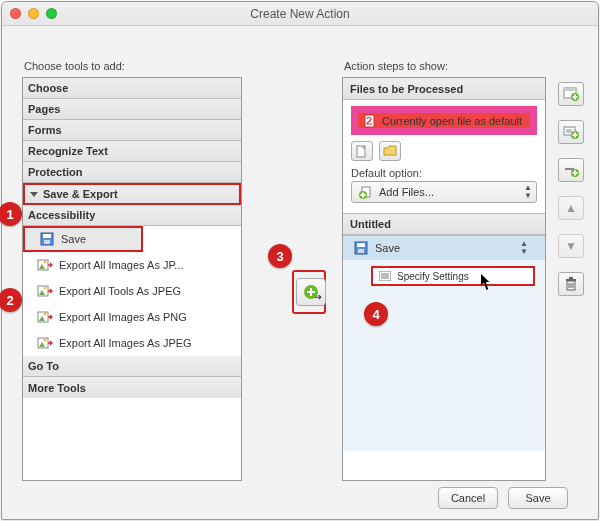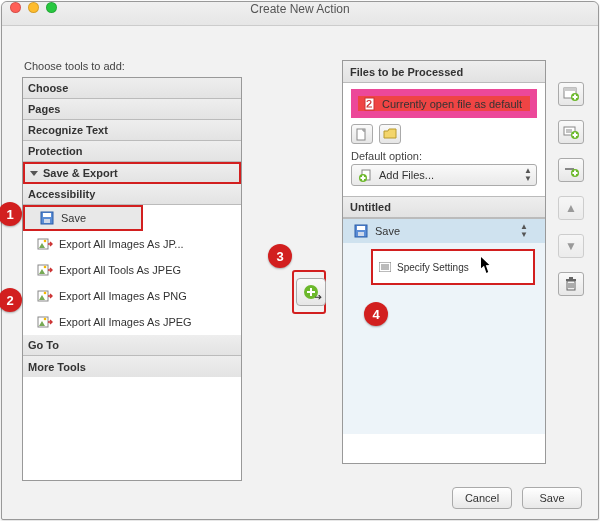--- a/index.html
+++ b/index.html
@@ -21,20 +21,21 @@
     position: relative;
     margin: 1px;
     border-radius: 6px 6px 2px 2px;
     box-shadow: 0 1px 3px rgba(0,0,0,0.15);
   }
   .titlebar {
     height: 24px;
     background: linear-gradient(#f0f0f0, #e6e6e6);
     border-bottom: 1px solid #ccc;
     display: flex;
+    align-items: center;
     position: relative;
     border-radius: 6px 6px 0 0;
   }
   .traffic { display: flex; gap: 7px; padding-left: 8px; }
   .dot { width: 11px; height: 11px; border-radius: 50%; border: 0.5px solid rgba(0,0,0,0.15); }
   .red { background: #ff5f57; }
   .yel { background: #febc2e; }
   .grn { background: #28c840; }
   .title { position: absolute; left: 0; right: 0; text-align: center; font-size: 12px; color: #555; }
 
@@ -143,40 +144,40 @@
     padding: 0 6px; cursor: pointer; position: relative;
   }
   .dropdown .dd-arrows {
     position: absolute; right: 4px; top: 2px; font-size: 8px; line-height: 8px; color: #555;
     display: flex; flex-direction: column;
   }
   .steparea { background: #edf4f9; border-top: 1px solid #bbb; }
   .steprow { height: 24px; display: flex; align-items: center; padding: 0 10px; background: #cfe2ef; }
   .specrow {
     margin: 6px 10px 6px 28px; height: 20px; border: 1px solid #aaa;
-    display: flex; align-items: center; padding: 16px 4px; background: #fff;
+    display: flex; align-items: center; padding: 0 4px; background: #fff;
     cursor: pointer; font-size: 10px;
   }
   .cursor {
     width: 12px; height: 16px; position: absolute;
     background: #000; clip-path: polygon(0 0, 0 70%, 25% 55%, 45% 100%, 60% 93%, 40% 52%, 70% 50%);
   }
 
   
   .sidebtn {
     width: 26px; height: 24px; background: linear-gradient(#fafafa,#e7e7e7);
     border: 1px solid #aaa; border-radius: 3px; margin-bottom: 14px;
     display: flex; align-items: center; justify-content: center; cursor: pointer;
     font-size: 12px; color: #444; position: relative;
   }
   .sidebtn.dis { opacity: 0.5; cursor: default; }
 
   
   .bottombar {
-    position: absolute; bottom: 10px; right: 16px; display: flex; gap: 10px;
+    position: absolute; bottom: 10px; right: 30px; display: flex; gap: 10px;
   }
   .btn {
     min-width: 60px; height: 22px; background: linear-gradient(#fff,#e8e8e8);
     border: 1px solid #aaa; border-radius: 4px; cursor: pointer;
     font-size: 11px; display: flex; align-items: center; justify-content: center;
   }
 
   
   svg { display: block; }
 </style>
@@ -201,20 +202,24 @@
         <div class="acch">
             <span class="tri right"></span>
             <span>Choose</span>
           </div>
         <div class="acch">
             <span class="tri right"></span>
             <span>Pages</span>
           </div>
         <div class="acch">
             <span class="tri right"></span>
+            <span>Forms</span>
+          </div>
+        <div class="acch">
+            <span class="tri right"></span>
             <span>Recognize Text</span>
           </div>
         <div class="acch">
             <span class="tri right"></span>
             <span>Protection</span>
           </div>
         <div class="acch redhl" style="height:22px">
             <span class="tri down"></span>
             <span>Save &amp; Export</span>
           </div>
@@ -290,20 +295,21 @@
     </div>
 
     <div class="mid redhl" style="padding:6px 2px; border-radius:3px;">
       <div class="addbtn">
         <span class="plusg"></span>
         <span class="arrowtiny">➔</span>
       </div>
     </div>
 
     <div class="right">
+      <div class="heading">Action steps to show:</div>
       <div class="panel">
         <div class="sectionhdr">Files to be Processed</div>
         <div style="padding-bottom:2px;">
           <div class="whitebox">
             <span class="icn">
                 <svg width="14" height="14">
                   <rect x="2" y="1" width="9" height="12" fill="#fff" stroke="#c33"></rect>
                   <path d="M4 5 C4 3 8 3 8 5 C8 7 4 8 4 10 L9 10" stroke="#c33" fill="none" stroke-width="1.2"></path>
                 </svg>
               </span>

